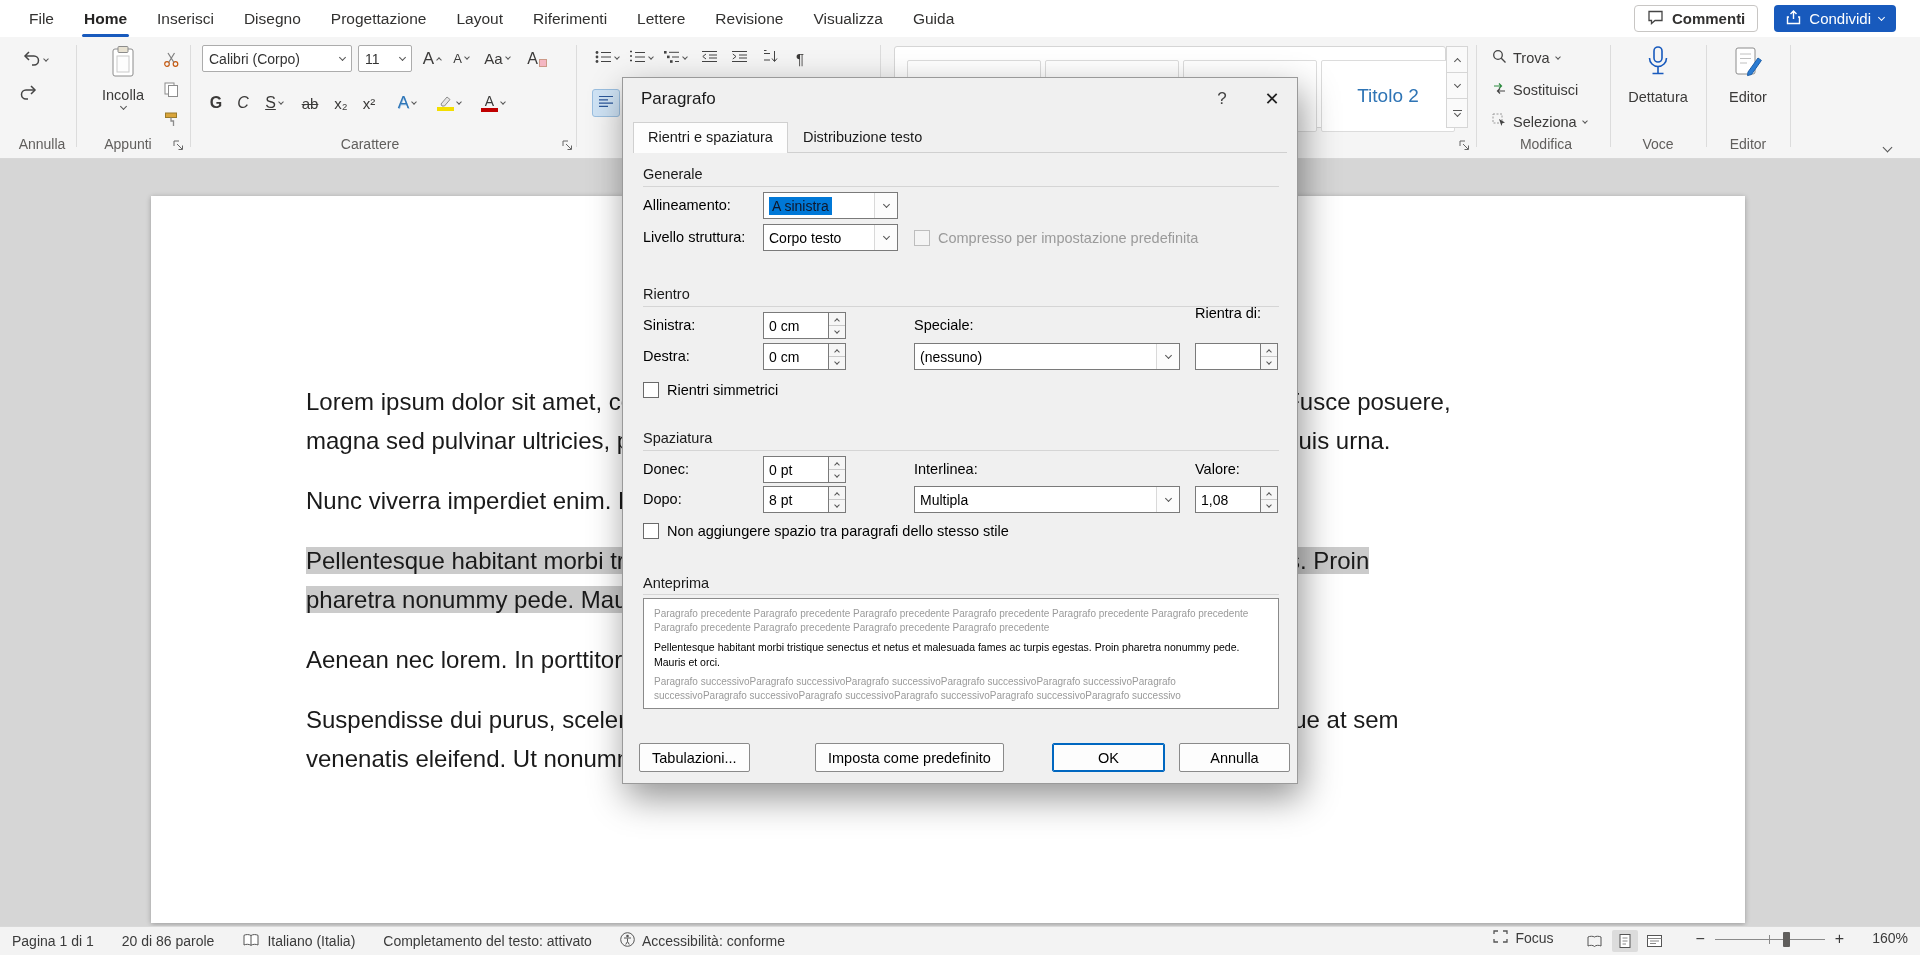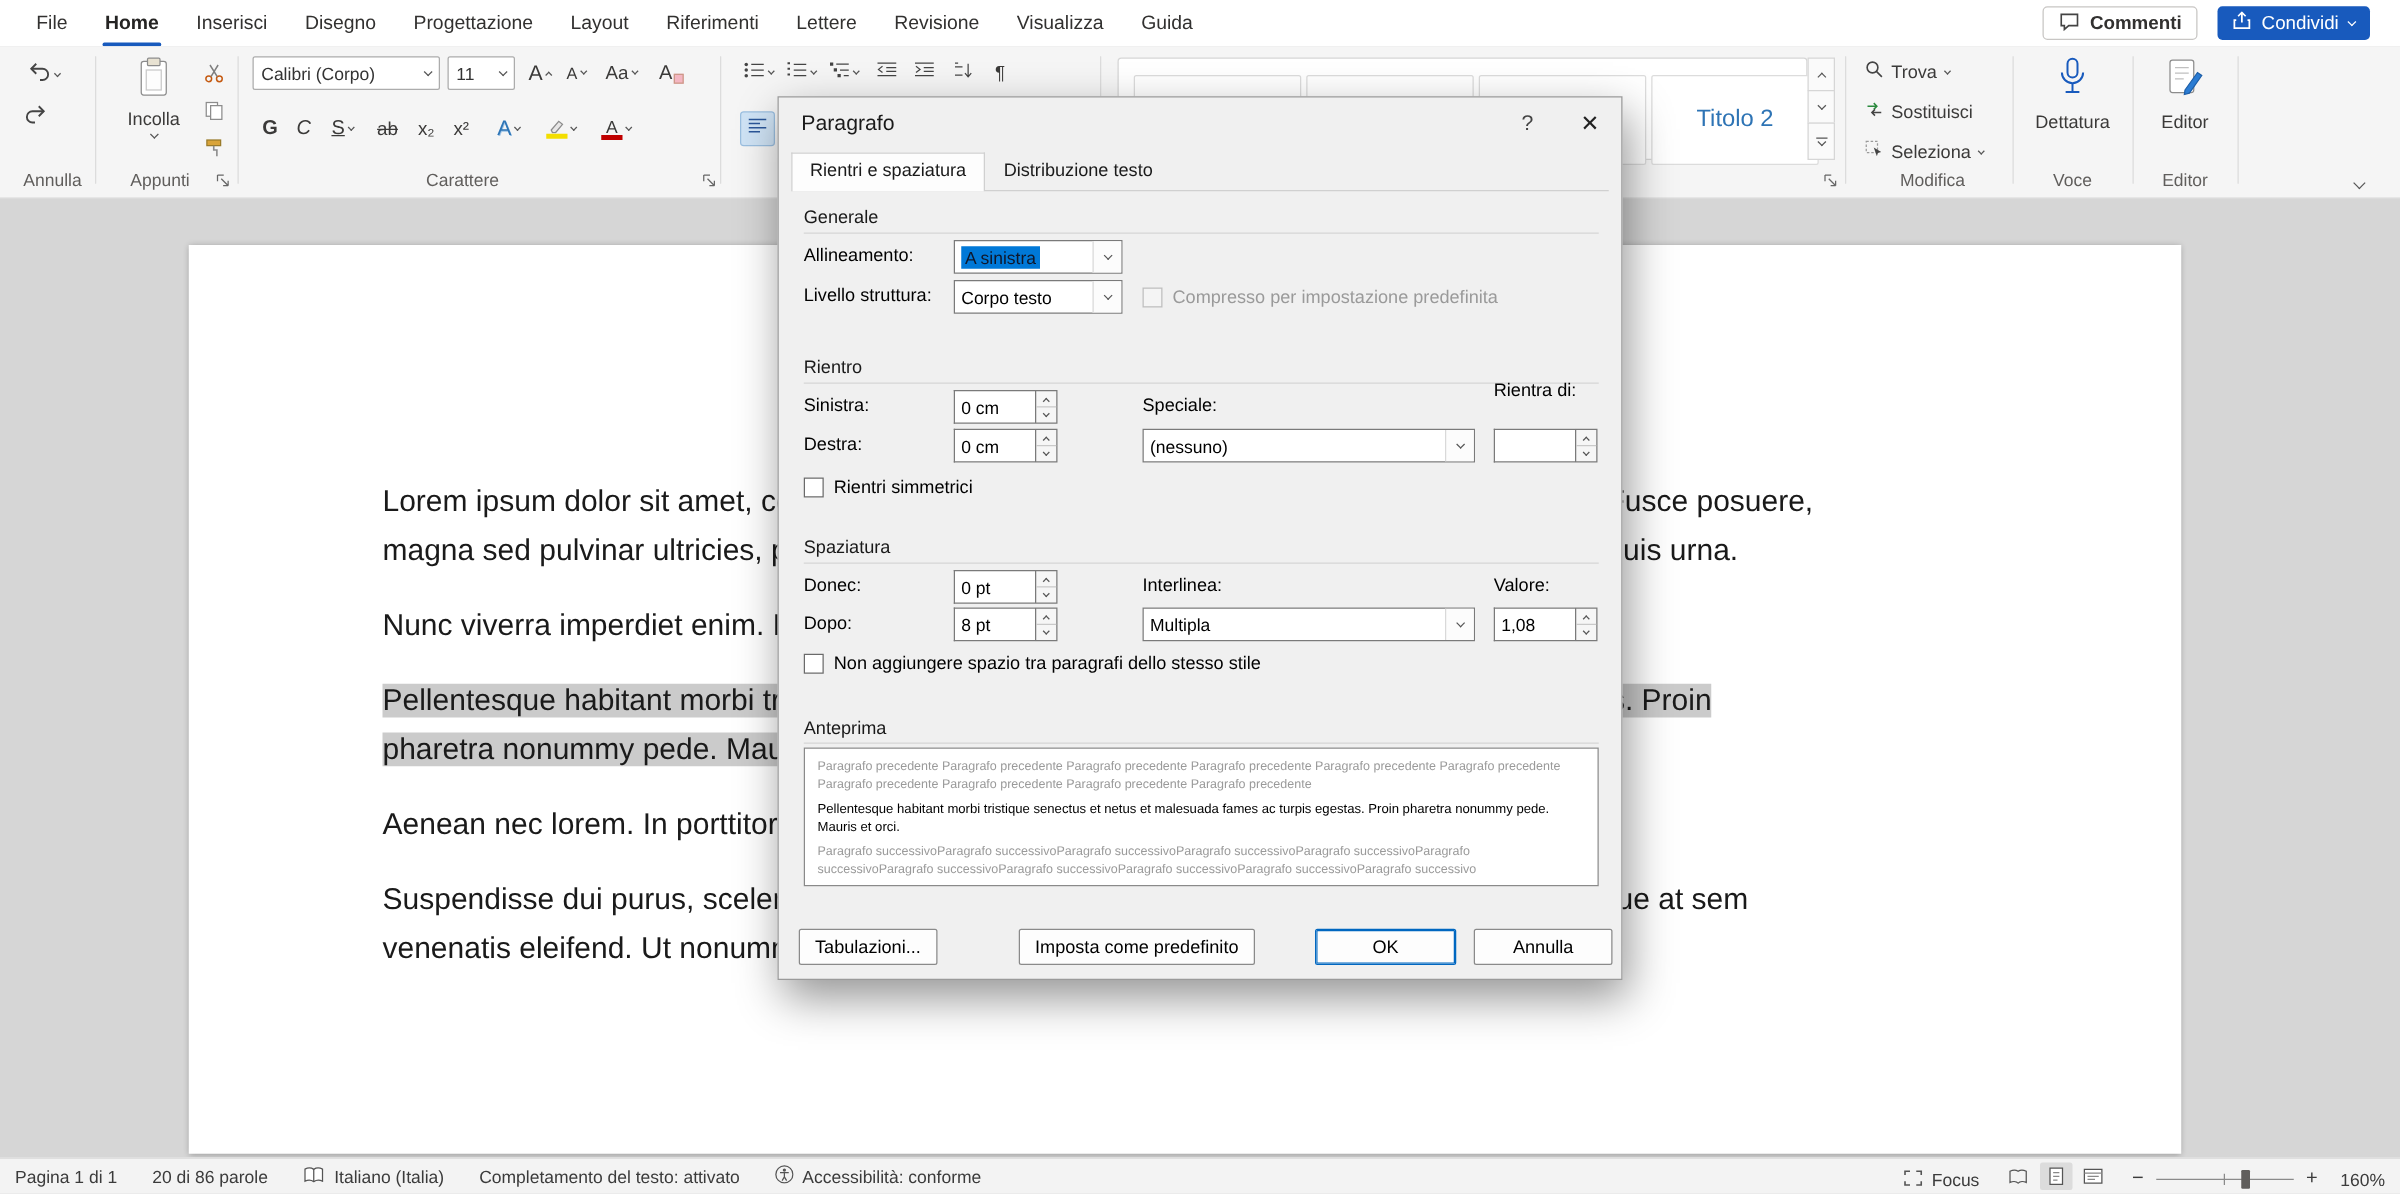--- a/index.html
+++ b/index.html
@@ -85,21 +85,21 @@
   .preview { position:absolute; left:20px; top:520px; width:636px; height:111px; background:#fff; border:1px solid #8a8a8a; overflow:hidden; padding:8px 10px; }
   .pv-gray { font-size:10px; line-height:14px; color:#9a9a9a; }
   .pv-black { font-size:10.5px; line-height:15px; color:#000; margin:5px 0; }
 
   .dbtn-cmd { position:absolute; top:665px; height:29px; background:#fdfdfd; border:1px solid #8a8a8a; border-radius:2px; font-size:14.5px; color:#000; display:flex; align-items:center; justify-content:center; padding:0 12px; }
   .dbtn-cmd.default { border:1px solid #0067c0; box-shadow:inset 0 0 0 1px #0067c0; }
 
   
   .statusbar { position:absolute; bottom:0; left:0; right:0; height:29px; background:#f3f3f3; border-top:1px solid #d9d9d9; display:flex; align-items:center; font-size:14px; color:#3b3b3b; padding:0 12px; }
   .sb-item { margin-right:28px; display:flex; align-items:center; gap:7px; white-space:nowrap; }
-  .sb-right { margin-left:auto; display:flex; align-items:flex-end; gap:18px; }
+  .sb-right { margin-left:auto; display:flex; align-items:flex-start; gap:28px; }
   .zoom-track { position:relative; width:110px; height:15px; }
   .zoom-track .track { position:absolute; top:7px; left:0; right:0; height:1.5px; background:#8a8a8a; }
   .zoom-track .tick { position:absolute; top:3px; left:54px; width:1.5px; height:9px; background:#8a8a8a; }
   .zoom-track .thumb { position:absolute; top:0; left:62%; width:7px; height:15px; background:#605e5c; border-radius:1px; }
   .viewicon { width:26px; height:22px; display:flex; align-items:center; justify-content:center; border-radius:2px; }
   .viewicon.active { background:#dcdcdc; }
 </style>
 </head>
 <body>
 

